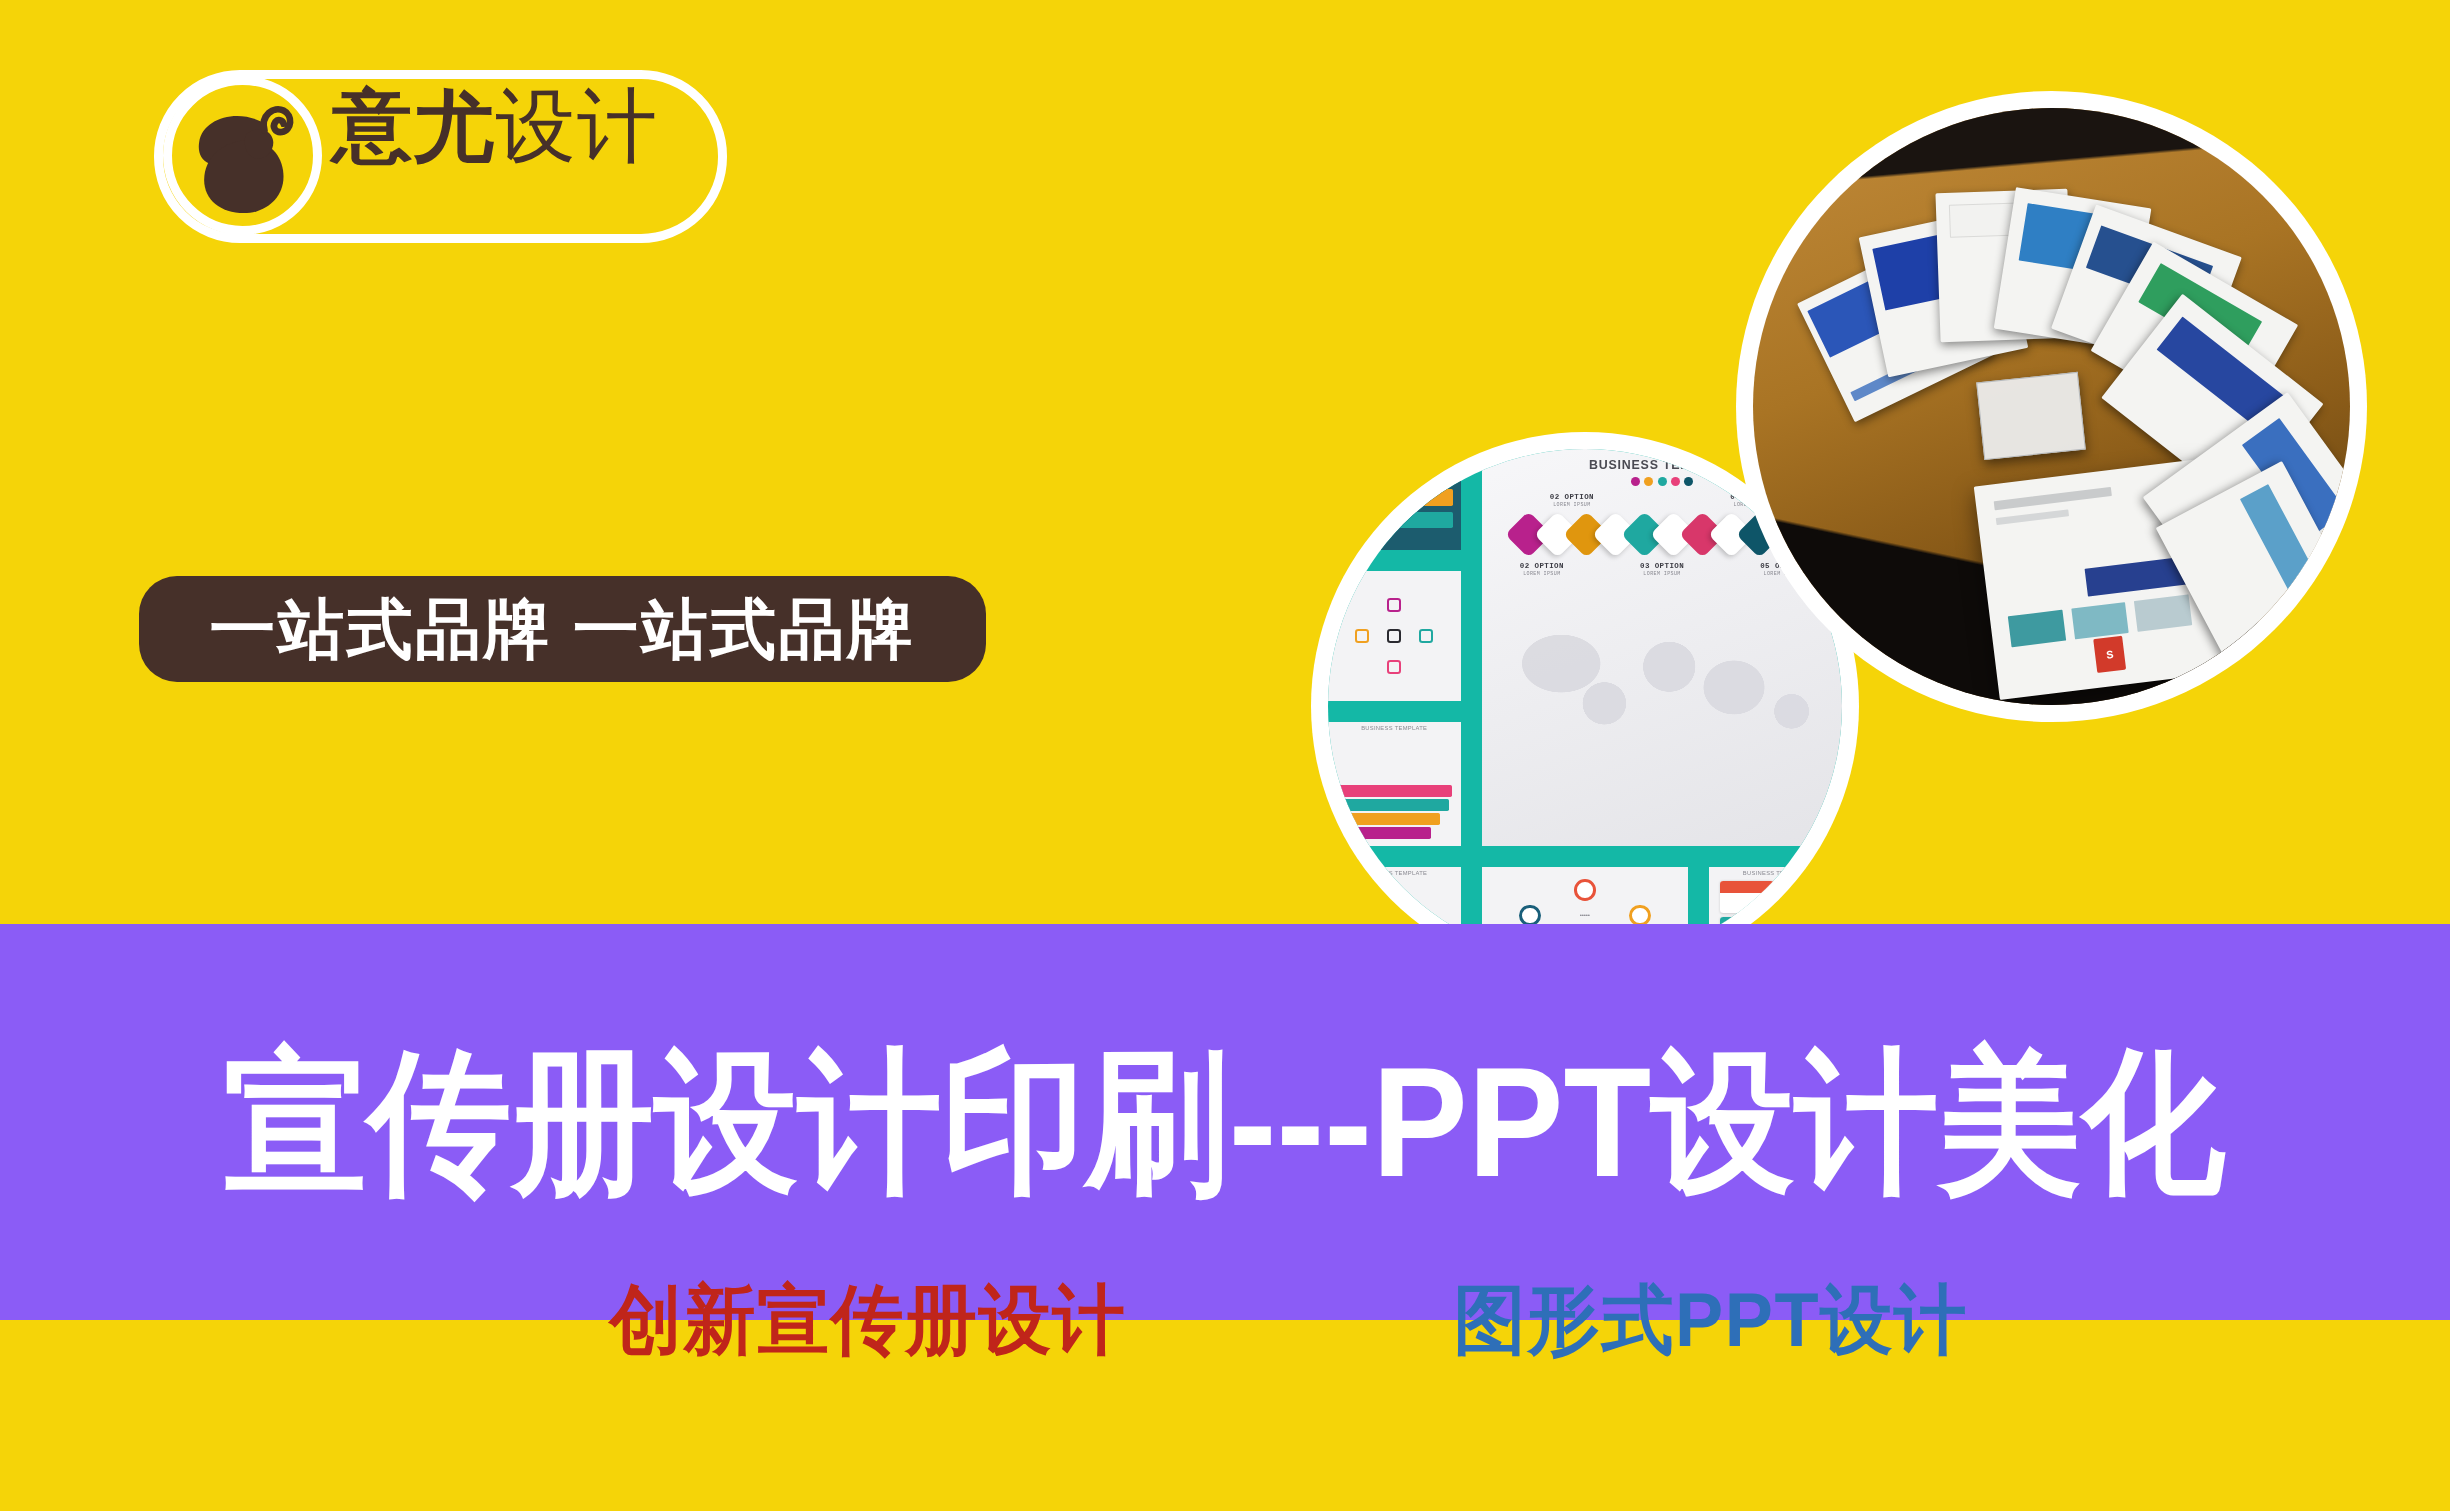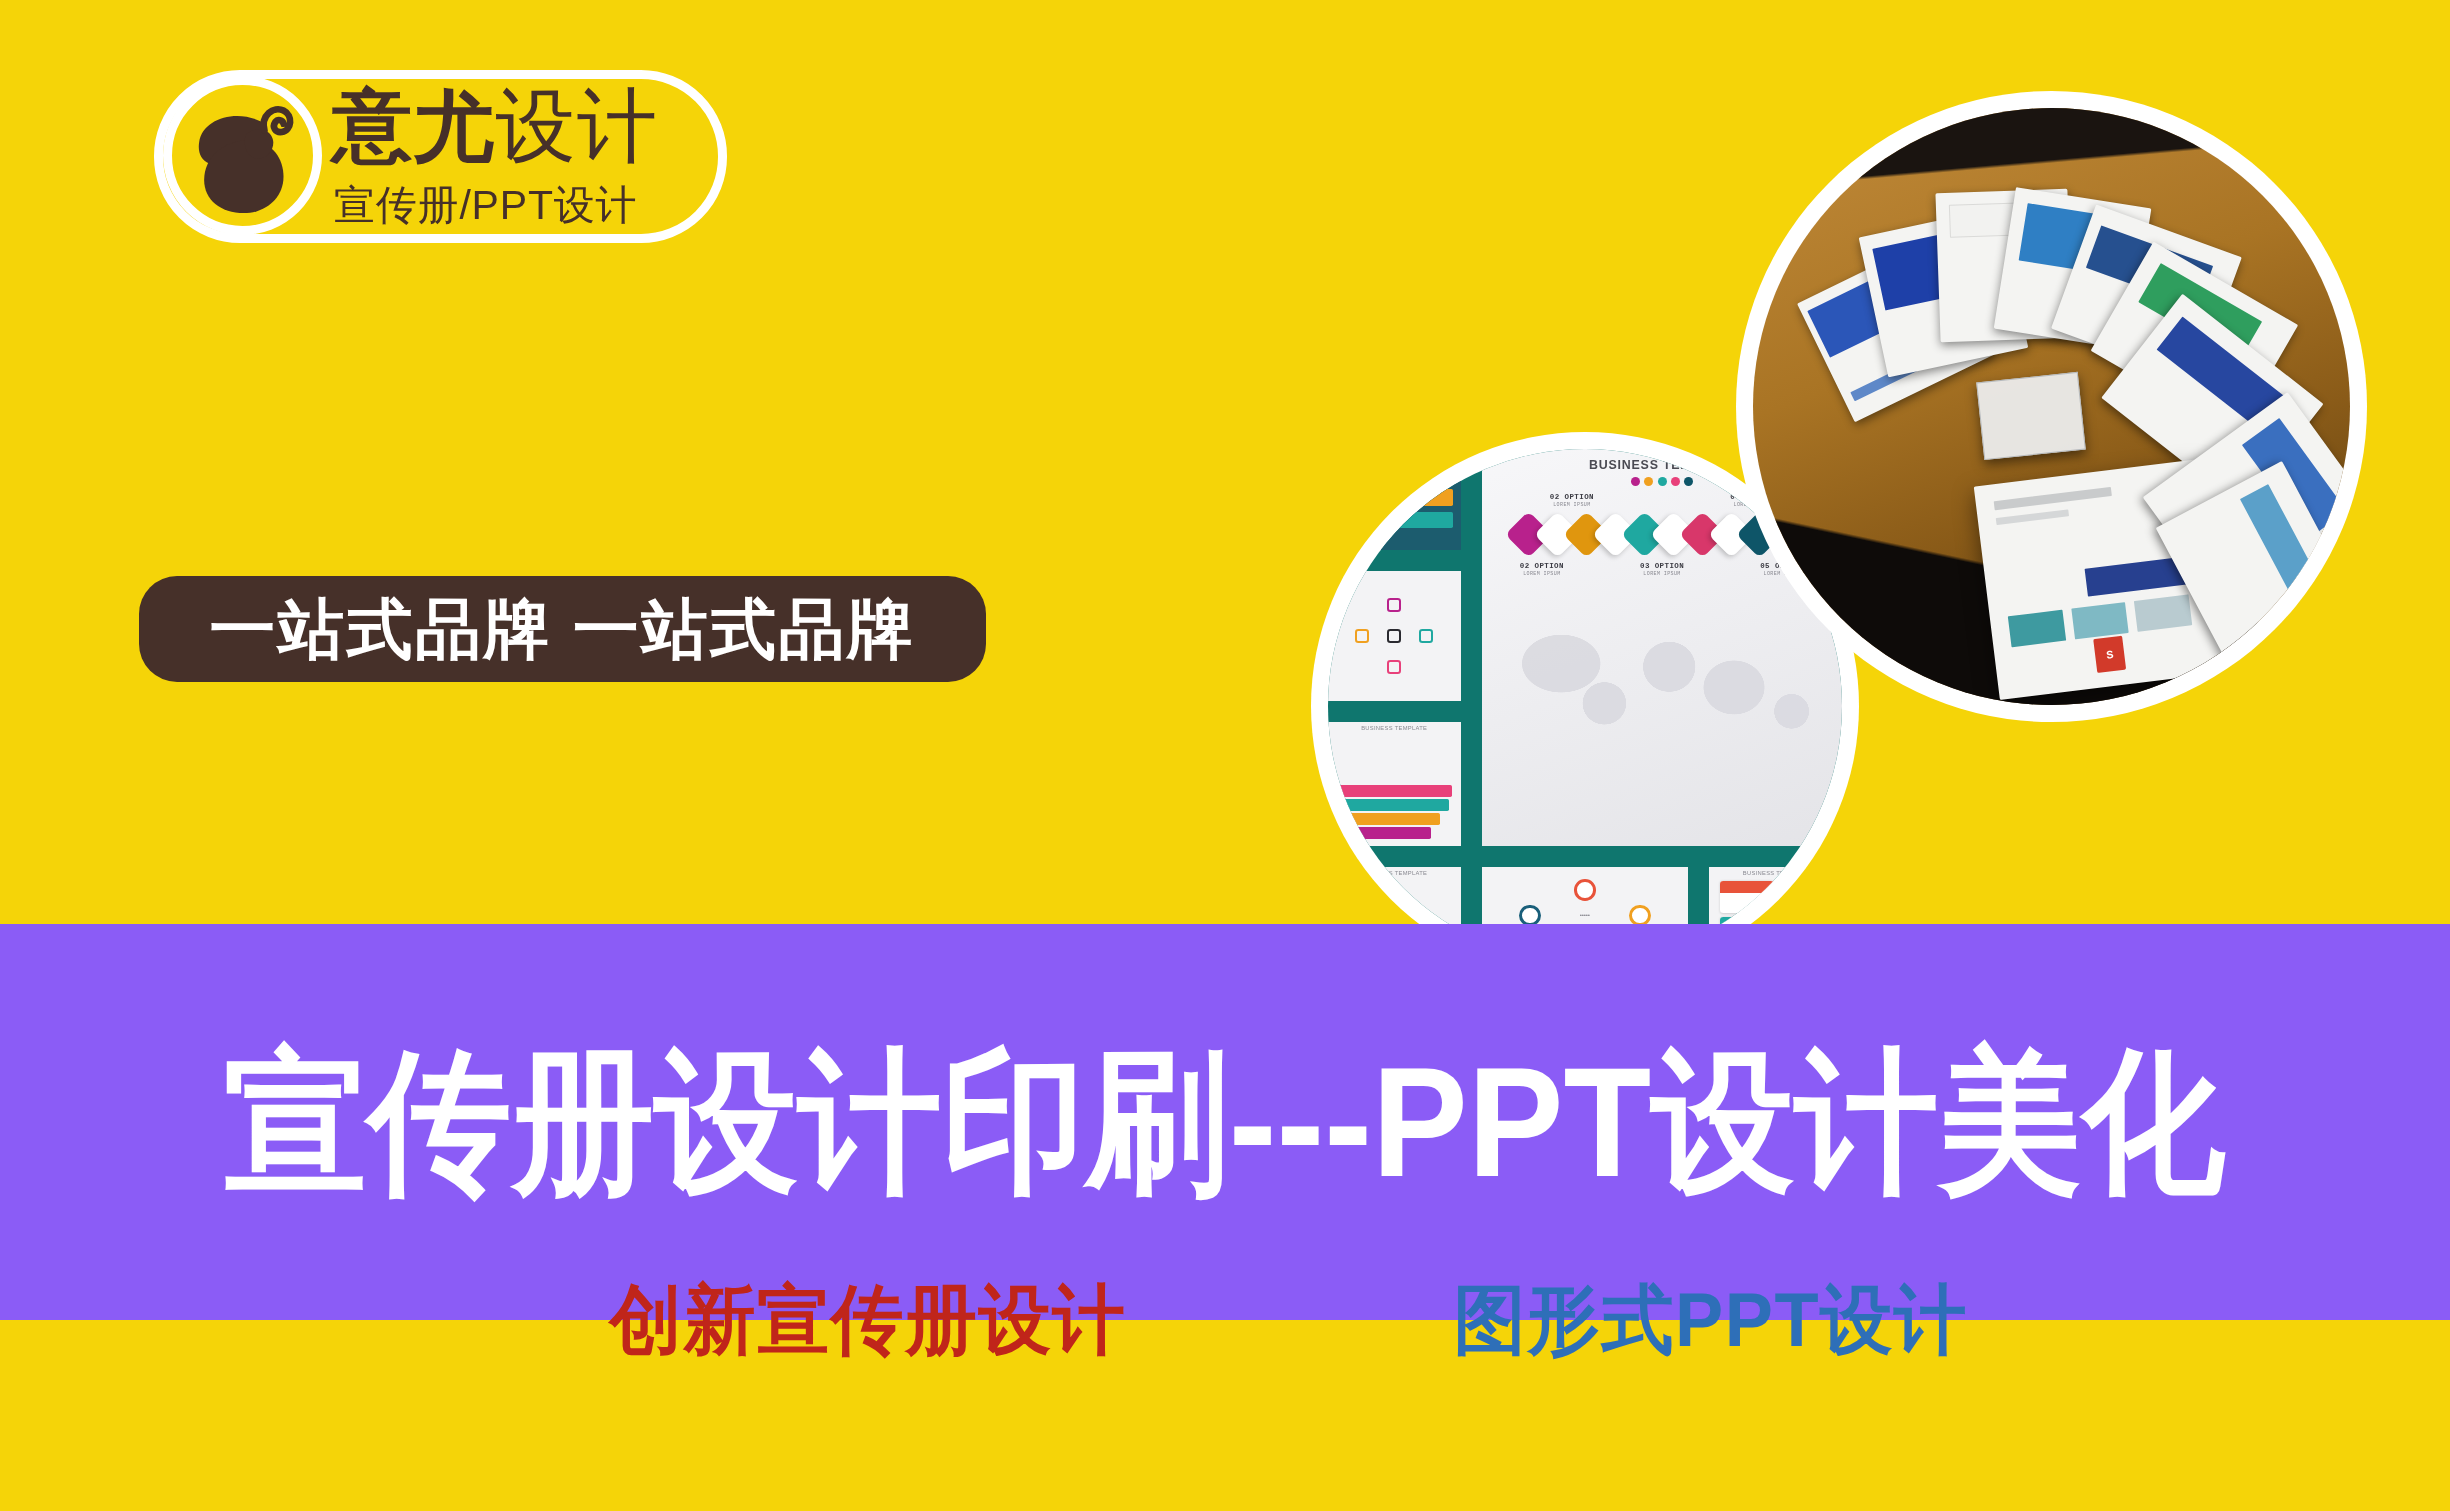--- a/index.html
+++ b/index.html
@@ -113,21 +113,21 @@
     position:absolute;
     inset:16.6px;
     border-radius:50%;
     overflow:hidden;
   }
 
   
   .circ-ppt{ left:1311px; top:432px; width:548px; height:548px; z-index:4;}
   .ppt-collage{
     position:absolute; inset:0;
-    background:#0f766e;
+    background:#14b8a6;
     display:grid;
     grid-template-columns:1fr 1.55fr 1fr;
     grid-template-rows:0.9fr 1.15fr 1.1fr 0.85fr;
     gap:21px;
     padding:0;
   }
   .tile{background:#F3F3F5;position:relative;overflow:hidden;}
   .tile-dark{background:#1C5C6E;}
   .hero-tile{
     grid-column:2/4; grid-row:1/4;
@@ -282,21 +282,20 @@
 
       <path d="M101 44 C96 26 112 14 124 20 C136 26 134 44 122 46 C114 47 110 40 114 34 C117 30 123 31 124 36" fill="none" stroke="#463029" stroke-width="8" stroke-linecap="round"></path>
     </svg>
   </div>
 
   <div class="logo-name">
     <span class="n-bold">意尤</span>
     <span class="n-thin">设计</span>
   </div>
 
-  <div class="logo-tag">宣传册/PPT设计</div>
 
 
   <div class="pill">
     <span class="pill-text">一站式品牌 一站式品牌</span>
   </div>
 
   <div class="circ circ-ppt">
     <div class="circ-inner">
       <div class="ppt-collage">
 

